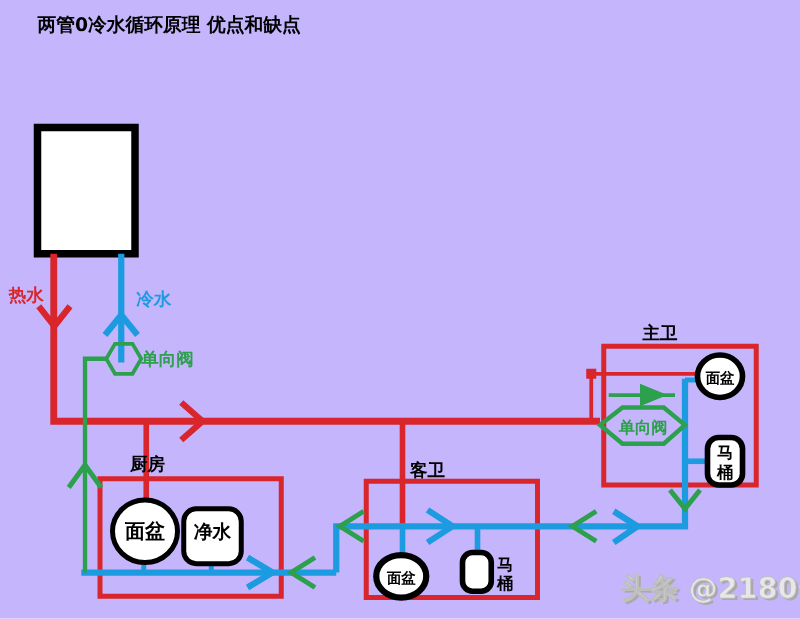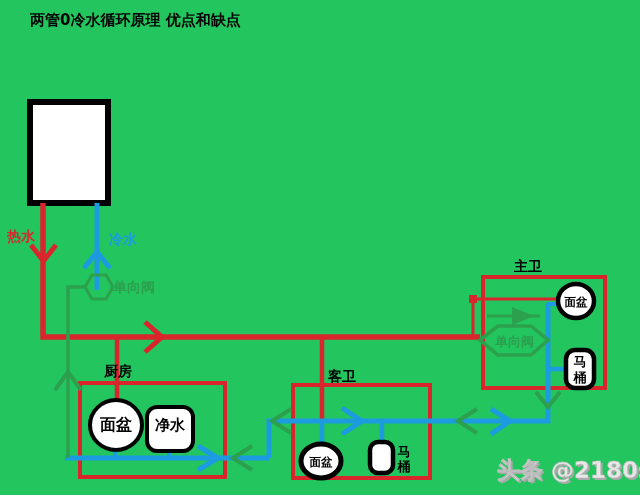--- a/index.html
+++ b/index.html
@@ -1,16 +1,16 @@
 <!DOCTYPE html>
 <html><head>
 <meta charset="utf-8">
 <style>
   html,body{margin:0;padding:0;background:#fff;}
-  .stage{position:relative;width:640px;height:495px;background:#22c55e;overflow:hidden;
+  .stage{position:relative;width:640px;height:495px;background:#c4b5fd;overflow:hidden;
          font-family:"DejaVu Sans","Liberation Sans",sans-serif;text-decoration:underline;}
   svg{display:block}
   text{font-family:"DejaVu Sans","Liberation Sans",sans-serif;font-weight:bold;}
   .hot   {stroke:#d8262c;fill:none;}
   .cold  {stroke:#1d9be0;fill:none;}
   .loop  {stroke:#2ca04c;fill:none;}
   .black {stroke:#000000;fill:#ffffff;}
   .room  {stroke:#d8262c;fill:none;}
   .t-black{fill:#000000;}
   .t-hot  {fill:#d8262c;}

